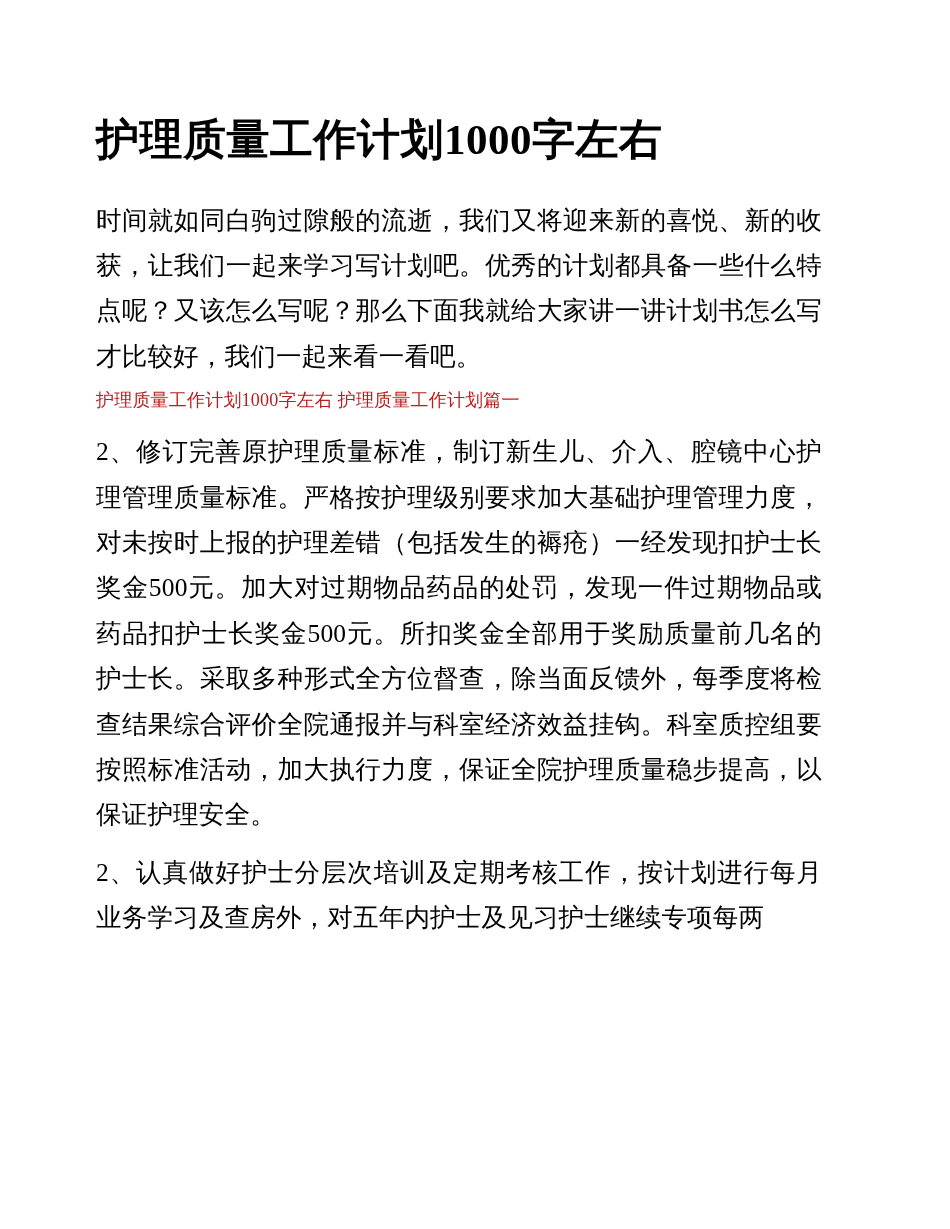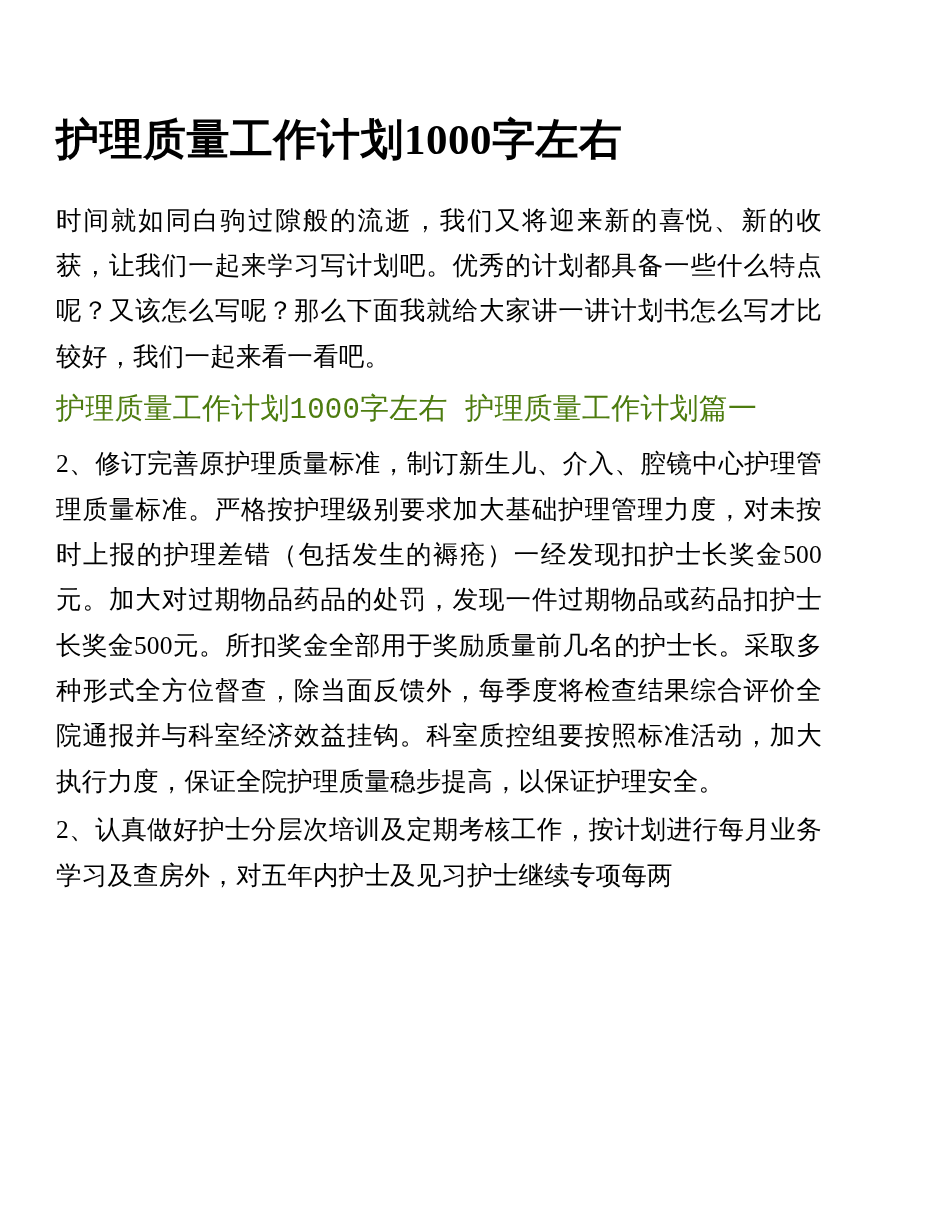--- a/index.html
+++ b/index.html
@@ -11,21 +11,21 @@
     height: 1229px;
     background: #ffffff;
     font-family: "Liberation Serif", "DejaVu Serif", serif;
     color: #000000;
     overflow: hidden;
   }
   .page {
     box-sizing: border-box;
     width: 950px;
     height: 1229px;
-    padding: 108px 128px 40px 56px;
+    padding: 108px 128px 40px 96px;
     background: #ffffff;
   }
   .doc-title {
     font-family: "Liberation Serif", "DejaVu Serif", serif;
     font-weight: bold;
     font-size: 43px;
     line-height: 1.48;
     letter-spacing: 0.5px;
     margin: 0 0 26px 0;
     color: #000000;
@@ -33,30 +33,30 @@
   .doc-title .line {
     display: block;
     white-space: nowrap;
   }
   .body-para {
     font-family: "Liberation Serif", "DejaVu Serif", serif;
     font-size: 25.5px;
     line-height: 1.78;
     text-align: justify;
     text-justify: inter-ideograph;
-    margin: 3px 0 2px 0;
+    margin: 12px 0 2px 0;
     color: #000000;
     letter-spacing: 0.2px;
   }
   .subtitle-para {
-    font-family: Liberation Mono, monospace;
-    font-size: 29px;
+    font-family: Liberation Serif, serif;
+    font-size: 18px;
     line-height: 1.9;
     margin: 4px 0 2px 0;
-    color: #4d7c0f;
+    color: #b91c1c;
     letter-spacing: 0.2px;
   }
 </style>
 </head>
 <body>
 
 <div class="page">
 
   <h1 class="doc-title">
     <span class="line">护理质量工作计划1000字左右</span>

